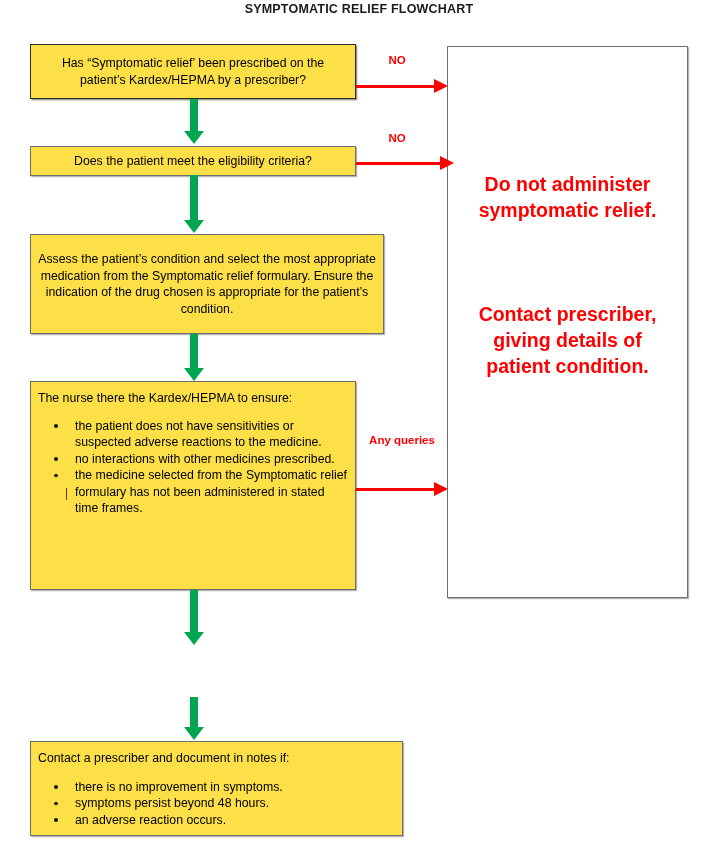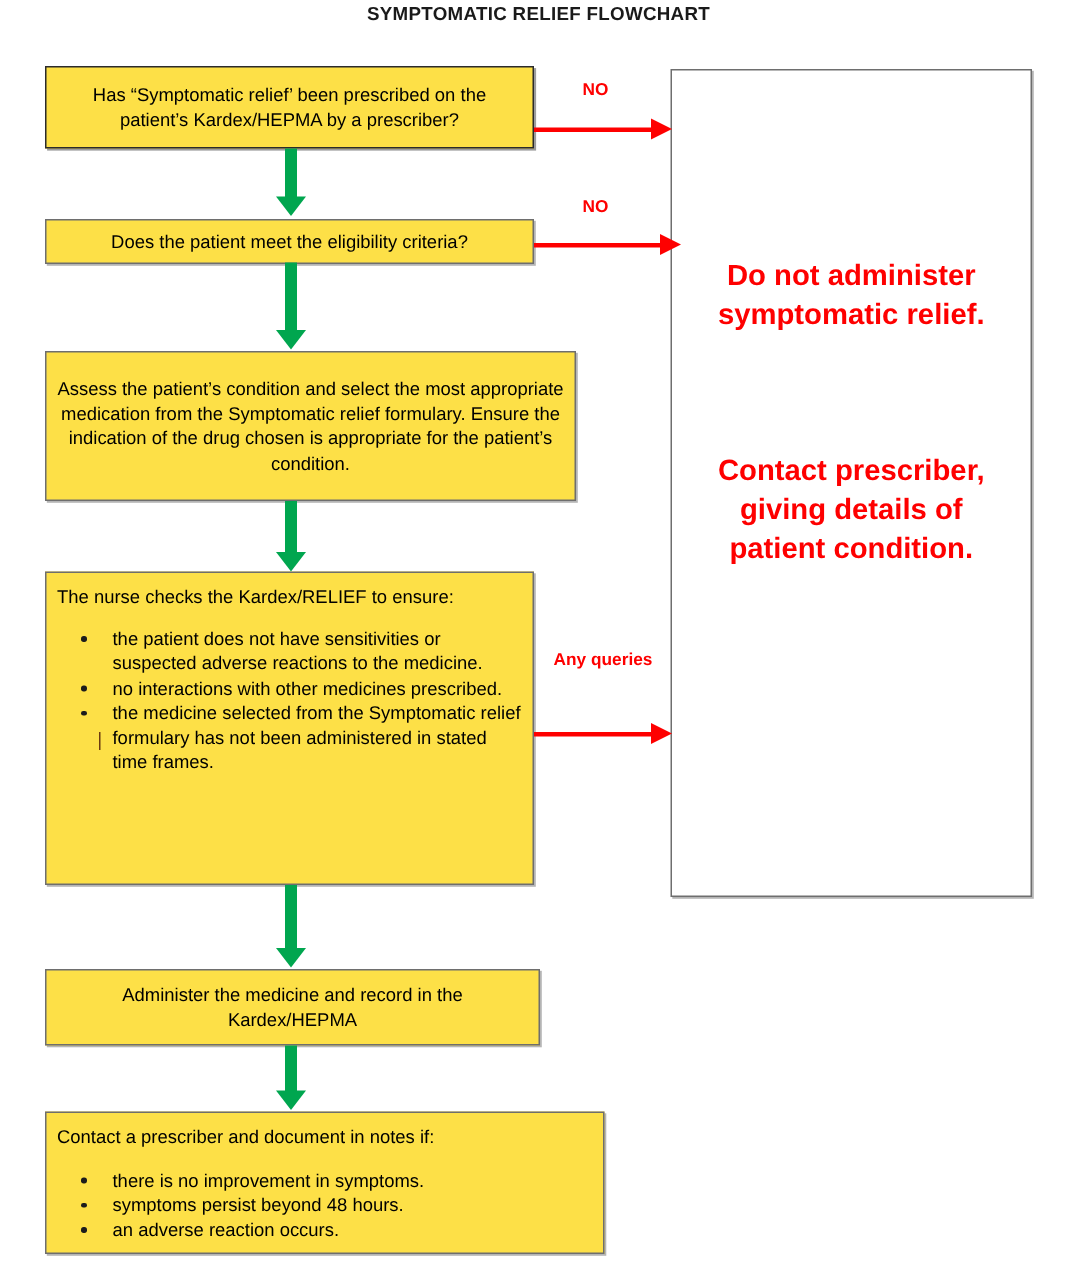--- a/index.html
+++ b/index.html
@@ -175,33 +175,30 @@
   <div class="node centered" style="left:30px; top:146px; width:326px; height:30px;">
     <div class="inner">Does the patient meet the eligibility criteria?</div>
   </div>
 
   <div class="node centered" style="left:30px; top:234px; width:354px; height:100px;">
     <div class="inner">Assess the patient’s condition and select the most appropriate medication from the Symptomatic relief formulary.  Ensure the indication of the drug chosen is appropriate for the patient’s condition.</div>
   </div>
 
   <div class="node topalign" style="left:30px; top:381px; width:326px; height:209px;">
     <div class="inner">
-      <p class="lead">The nurse checks the Kardex/RELIEF to ensure:</p>
+      <p class="lead">The nurse there the Kardex/HEPMA to ensure:</p>
       <ul class="bullets">
         <li>the patient does not have sensitivities or suspected adverse reactions to the medicine.</li>
         <li>no interactions with other medicines prescribed.</li>
         <li>the medicine selected from the Symptomatic relief formulary has not been administered in stated time frames.</li>
       </ul>
     </div>
   </div>
   <div class="caret"></div>
 
-  <div class="node centered" style="left:30px; top:646px; width:330px; height:51px;">
-    <div class="inner">Administer the medicine and record in the Kardex/HEPMA</div>
-  </div>
 
   <div class="node topalign" style="left:30px; top:741px; width:373px; height:95px;">
     <div class="inner">
       <p class="lead">Contact a prescriber and document in notes if:</p>
       <ul class="bullets tight">
         <li>there is no improvement in symptoms.</li>
         <li>symptoms persist beyond 48 hours.</li>
         <li>an adverse reaction occurs.</li>
       </ul>
     </div>

